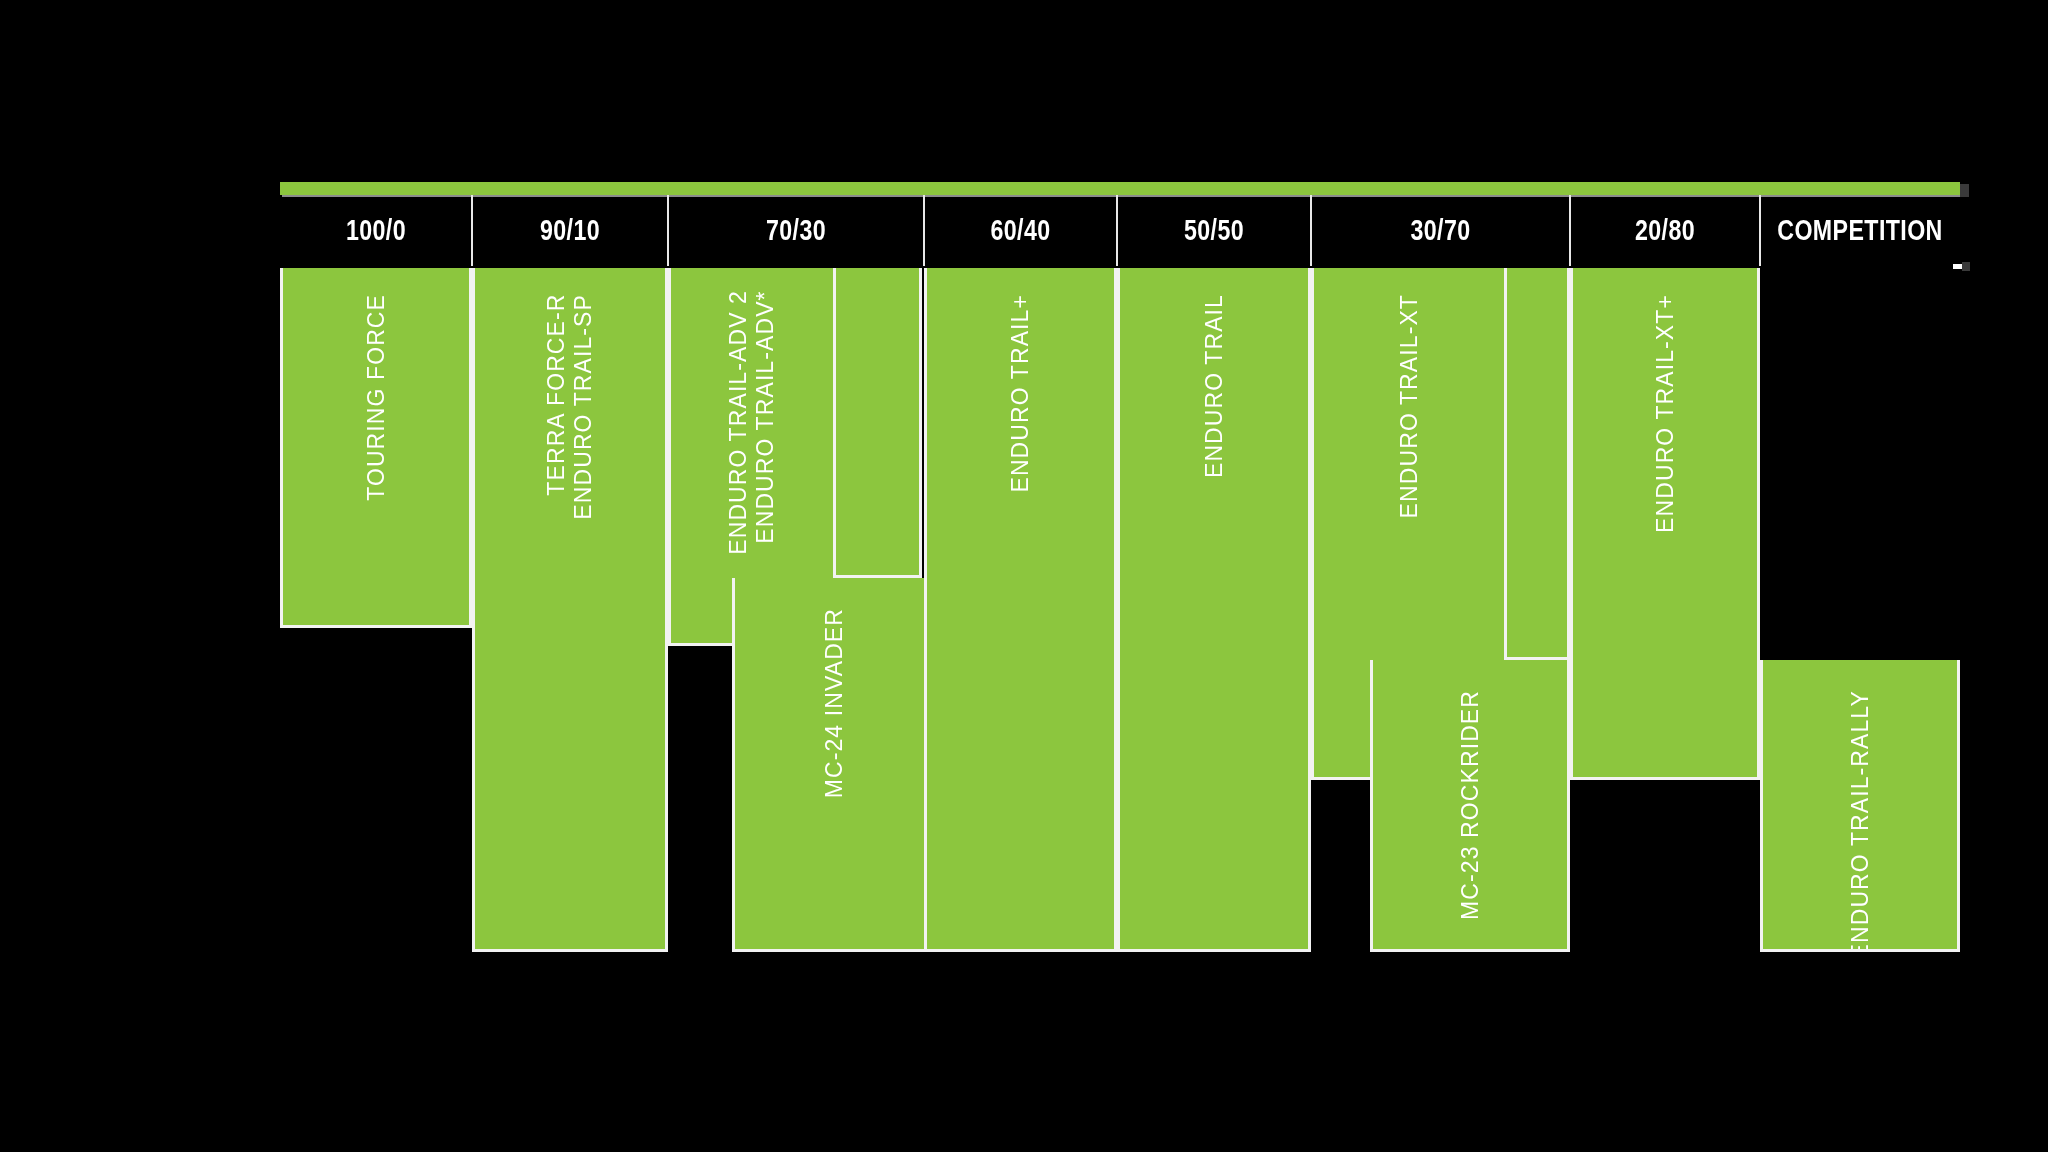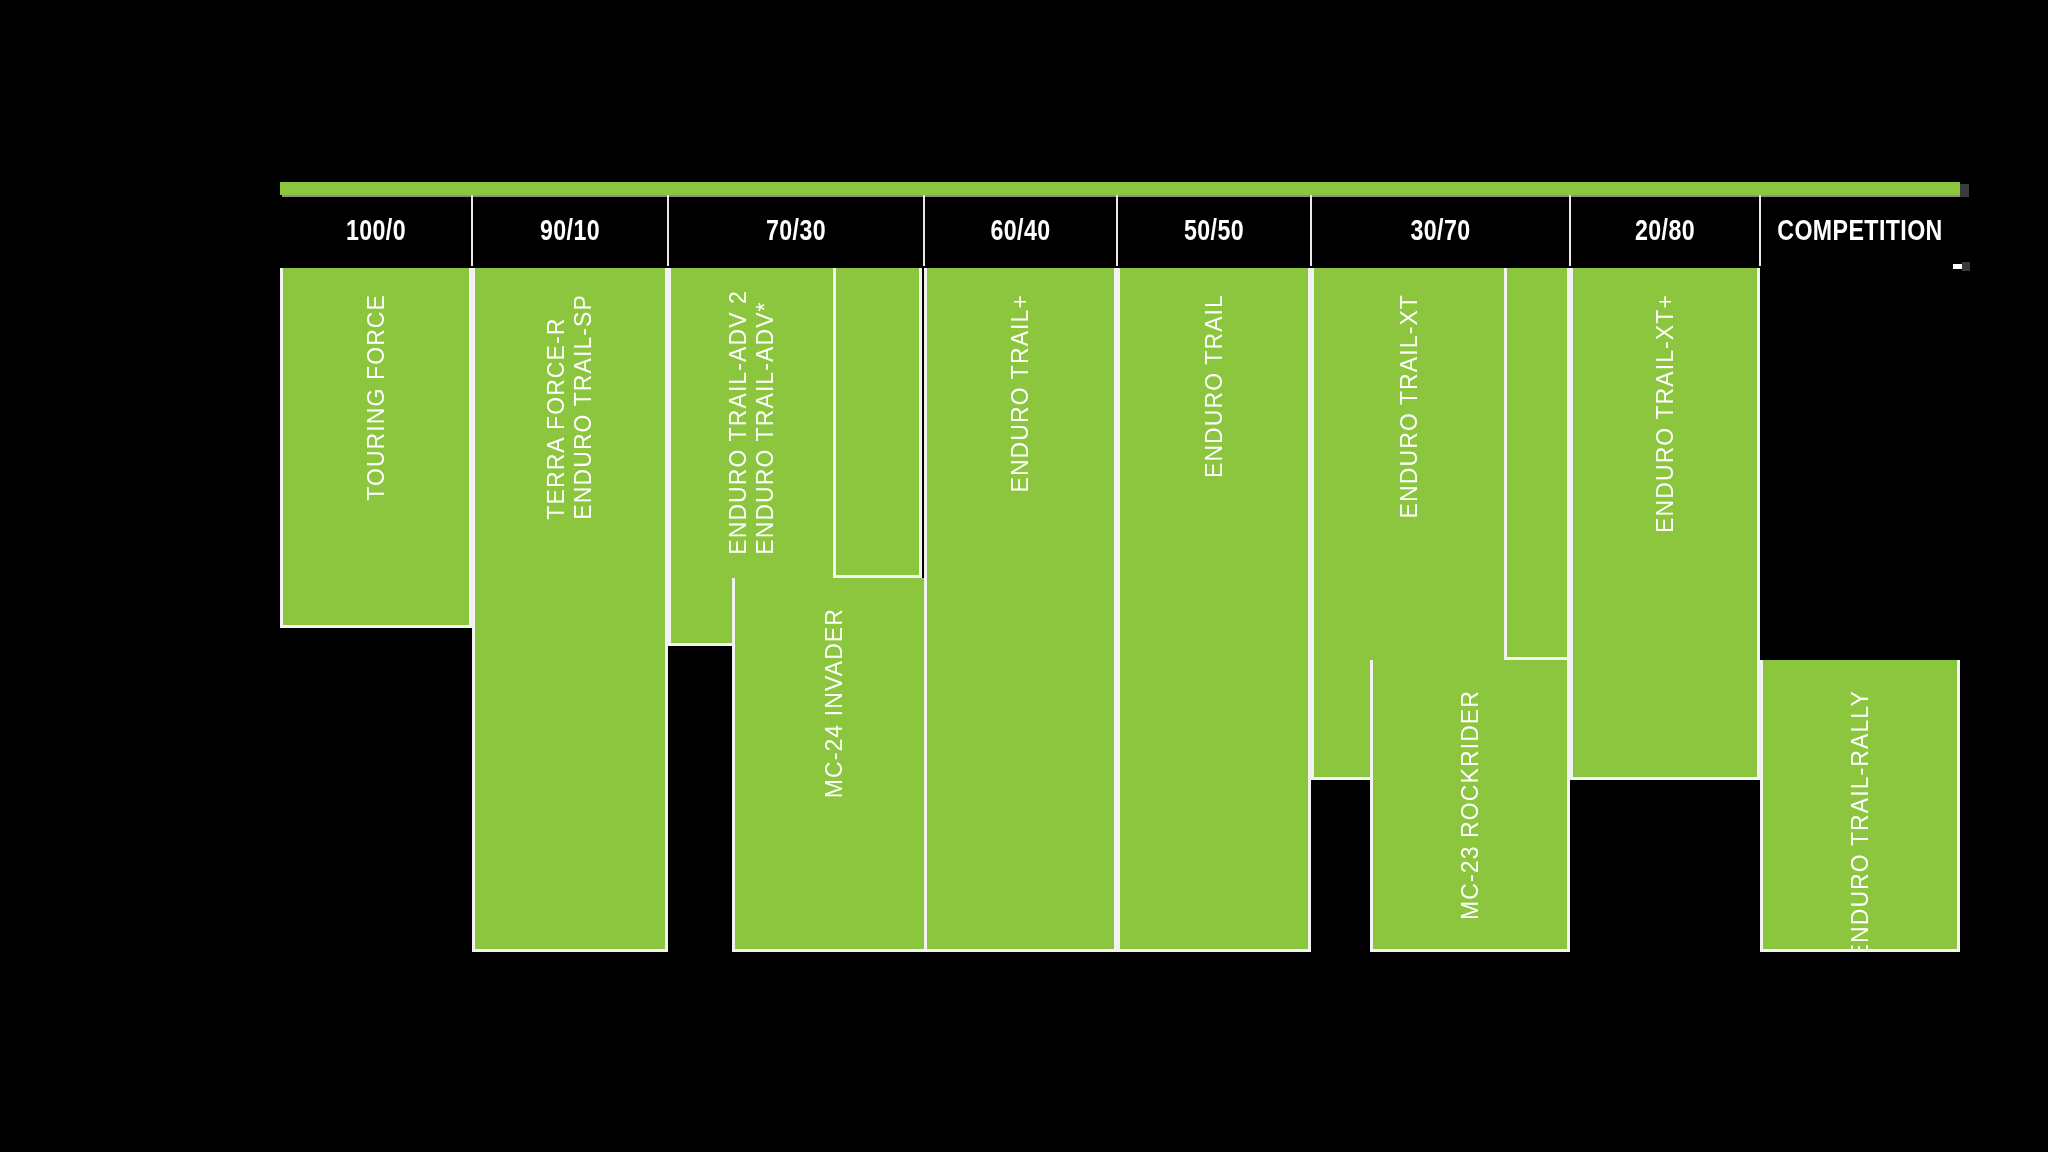--- a/index.html
+++ b/index.html
@@ -23,20 +23,21 @@
     background: #000000;
   }
 
   
   #chart {
     position: absolute;
     left: 280px;
     top: 182px;
     width: 1680px;
     height: 770px;
+    text-align: right;
   }
 
   
   .top-strip {
     position: absolute;
     left: 0px;
     top: 0px;
     width: 1680px;
     height: 13px;
     background: #8CC63E;

